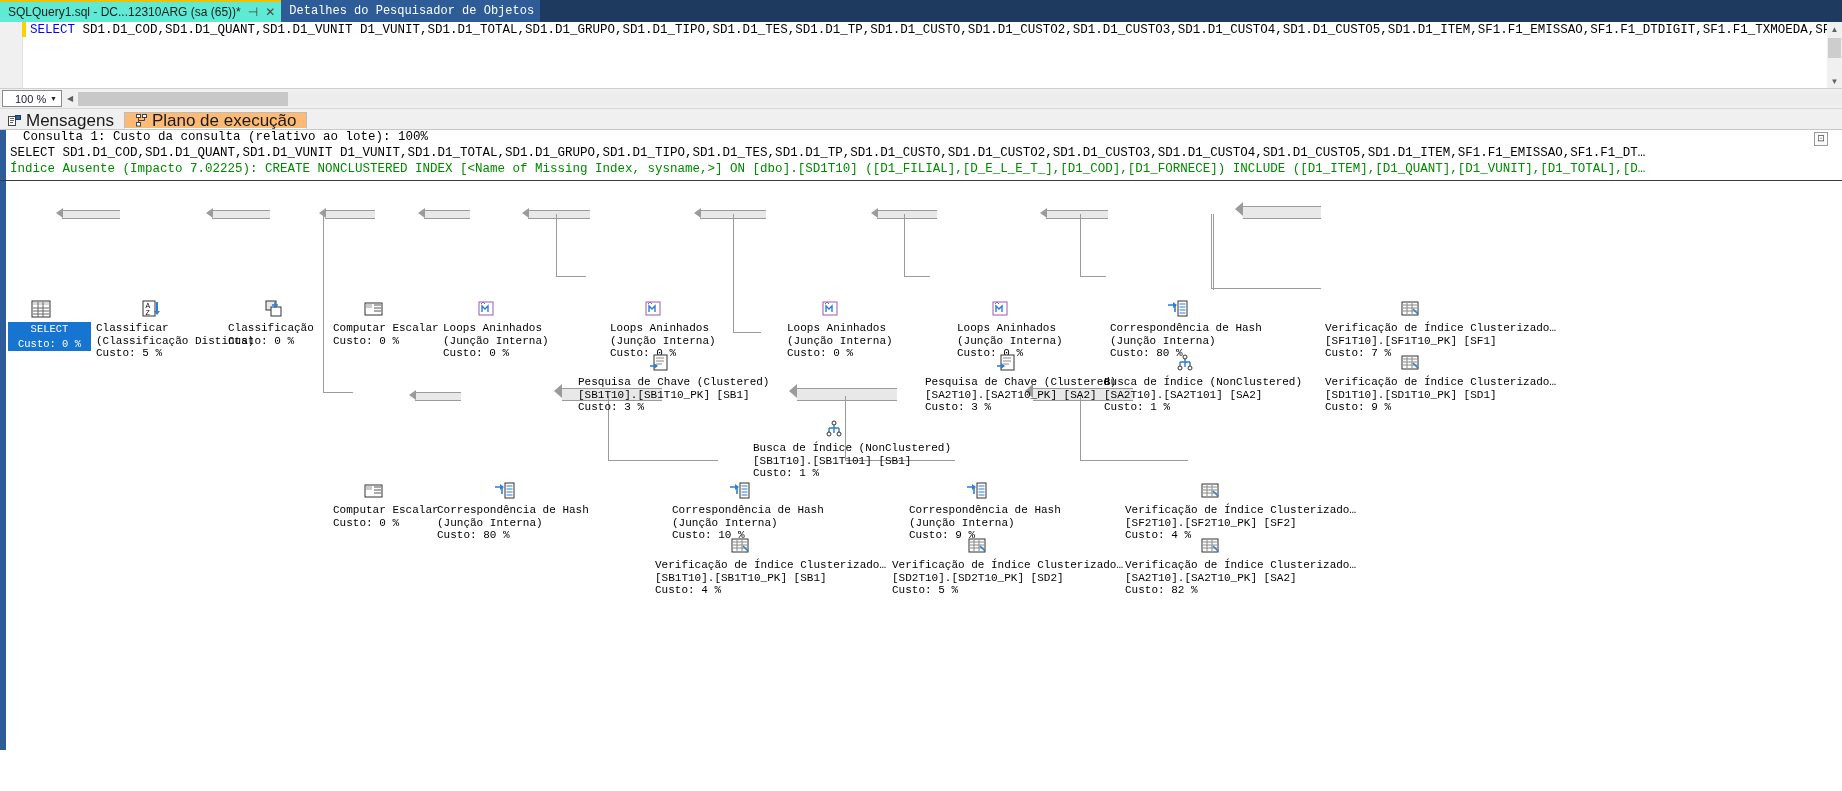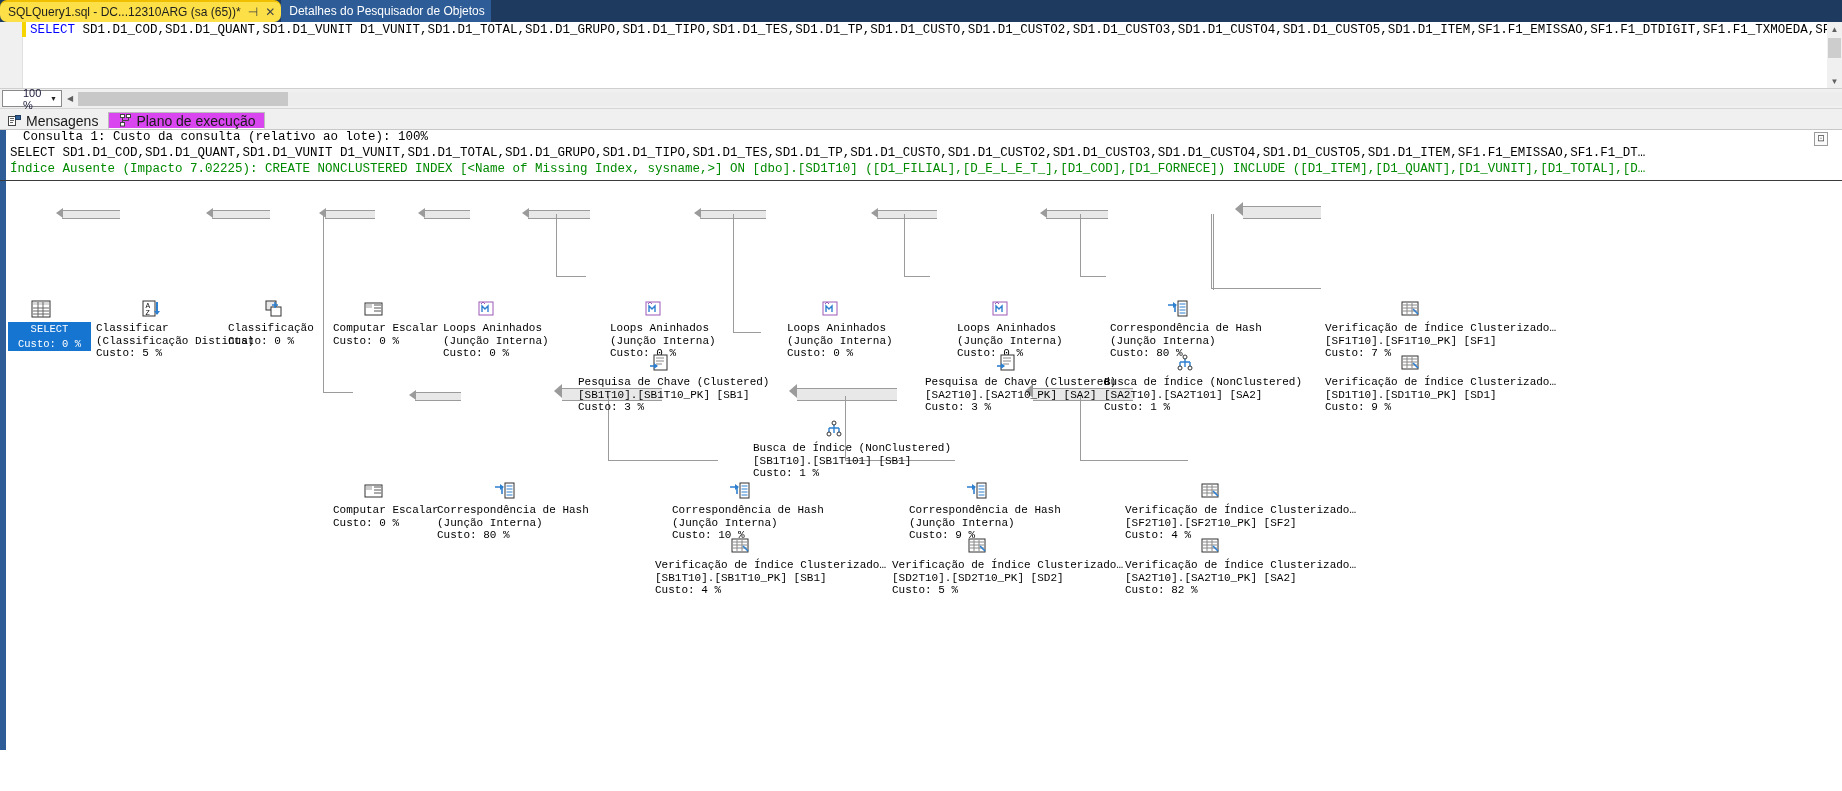--- a/index.html
+++ b/index.html
@@ -1,51 +1,51 @@
 <!DOCTYPE html>
 <html><head>
 <meta charset="utf-8">
 <style>
   html,body{margin:0;padding:0;background:#fff;}
   body{width:1842px;height:791px;font-family:"Liberation Sans",sans-serif;overflow:hidden;}
 
   
   .tabstrip{height:22px;background:#1e3a5f;display:flex;align-items:stretch;position:relative;}
   .tab{display:flex;align-items:center;padding:0 6px 0 8px;font-size:12px;white-space:nowrap;}
-  .tab.active{background:#fde047;color:#1e1e1e;border-radius:7px;}
-  .tab.inactive{background:#2d5c96;color:#fff;}
+  .tab.active{background:#5eead4;color:#1e1e1e;}
+  .tab.inactive{background:#2d5c96;color:#fff;font-family:Liberation Mono, monospace;}
   .tab .pin,.tab .close{margin-left:7px;font-size:12px;color:#444;line-height:1;}
   .tab.active{border-top:2px solid #f0c000;}
 
   
   .editor{position:relative;height:66px;background:#fff;border-bottom:1px solid #cfcfcf;}
   .gutter{position:absolute;left:0;top:0;width:22px;height:66px;background:#f0f0f0;border-right:1px solid #e0e0e0;}
   .changebar{position:absolute;left:22px;top:0;width:4px;height:15px;background:#f5d400;}
   .codeline{position:absolute;left:30px;top:1px;font-family:"Liberation Mono",monospace;font-size:12.5px;
             white-space:nowrap;color:#000;letter-spacing:0px;}
   .kw{color:#0000ff;}
   .scroll-v{position:absolute;right:0;top:0;width:15px;height:66px;background:#f0f0f0;}
   .sc-arrow{width:15px;height:14px;display:flex;align-items:center;justify-content:center;font-size:8px;color:#606060;}
   .sc-thumb{position:absolute;right:1px;top:16px;width:13px;height:20px;background:#cdcdcd;}
 
   
   .zoomrow{height:19px;background:#f0f0f0;display:flex;align-items:center;border-bottom:1px solid #d6d6d6;}
   .zoombox{width:60px;height:17px;margin-left:2px;background:#fff;border:1px solid #8a8a8a;
-           display:flex;align-items:center;font-size:11px;color:#1a1a3a;padding-left:20px;box-sizing:border-box;}
+           display:flex;align-items:center;font-size:11px;color:#1a1a3a;padding-left:12px;box-sizing:border-box;}
   .zoombox .cv{flex:1;}
   .zoombox .caret{font-size:7px;color:#222;margin-right:4px;}
   .hs-left{width:16px;text-align:center;font-size:8px;color:#606060;}
   .hs-track{flex:1;height:14px;background:#ededed;position:relative;}
   .hs-thumb{position:absolute;left:0;top:0;width:210px;height:14px;background:#c8c8c8;}
 
   
   .restabs{height:20px;background:#f0f0f0;display:flex;align-items:flex-end;border-bottom:1px solid #c8c8c8;}
-  .rtab{display:flex;align-items:center;gap:5px;font-size:14px;color:#1a1a1a;padding:2px 9px 2px 7px;
+  .rtab{display:flex;align-items:center;gap:5px;font-size:17px;color:#1a1a1a;padding:2px 9px 2px 7px;
         border:1px solid transparent;background:transparent;height:17px;box-sizing:border-box;}
-  .rtab.sel{background:#d946ef;border:1px solid #bcbcbc;border-bottom-color:#fff;}
+  .rtab.sel{background:#fdba74;border:1px solid #bcbcbc;border-bottom-color:#fff;}
   .rtab svg{display:block;}
 
   
   .plan{position:relative;height:auto;background:#fff;}
   .plan-head{font-family:"Liberation Mono",monospace;font-size:12.5px;white-space:nowrap;}
   .ph1{position:absolute;left:10px;top:0px;color:#000;margin-left:13px;}
   .ph2{position:absolute;left:10px;top:16px;color:#000;}
   .ph3{position:absolute;left:10px;top:32px;color:#008a00;}
   .hrule{position:absolute;left:0;top:50px;width:1842px;height:1px;background:#3a3a3a;}
   .leftbar{position:absolute;left:0;top:0;width:6px;height:620px;background:#2d5c96;}

